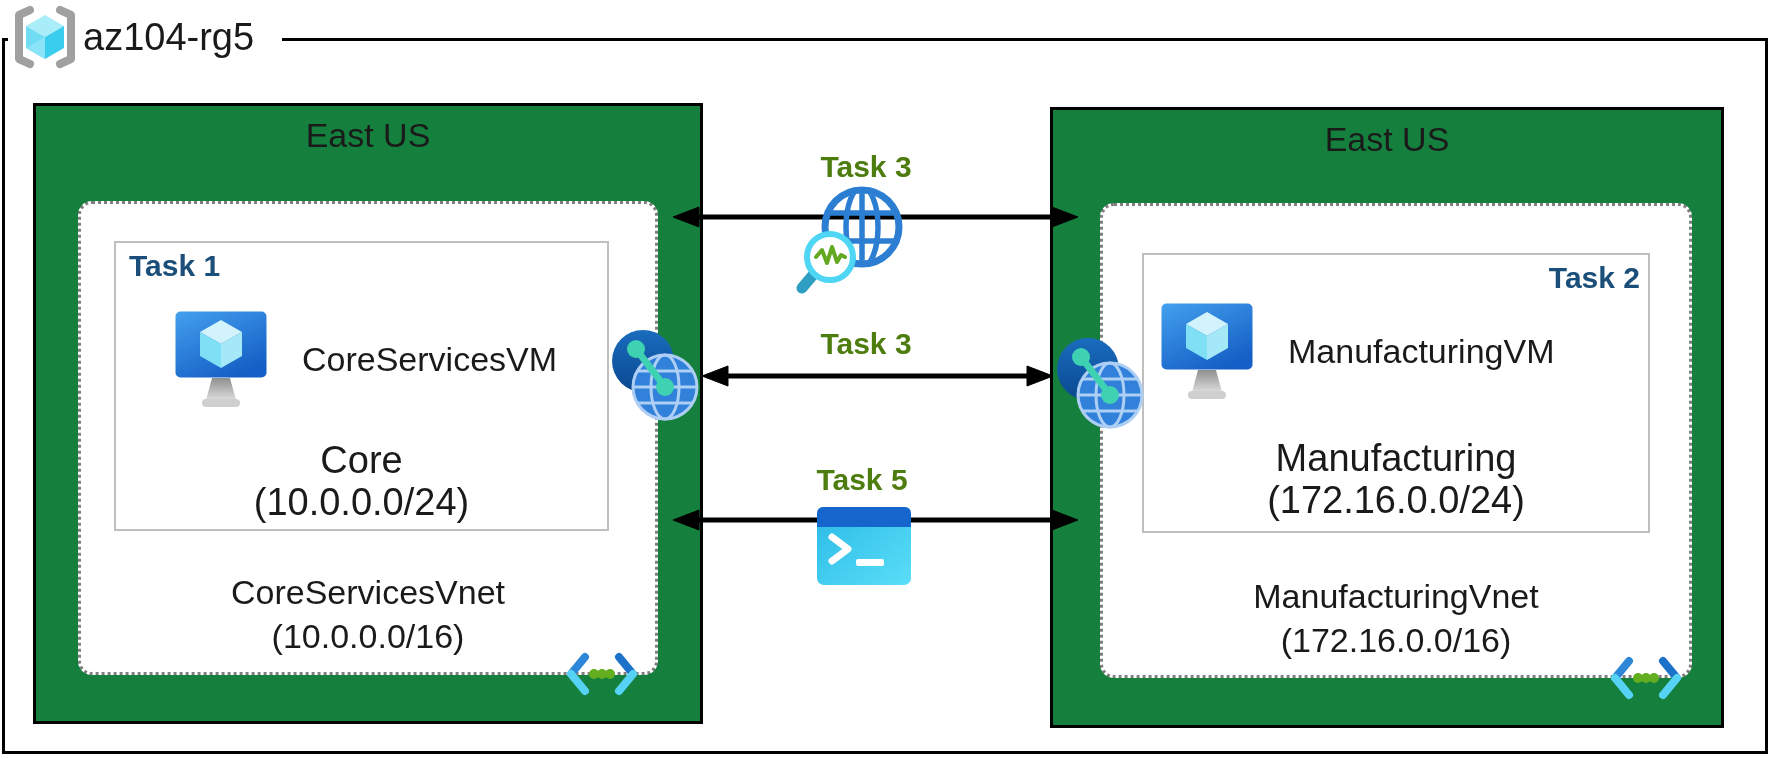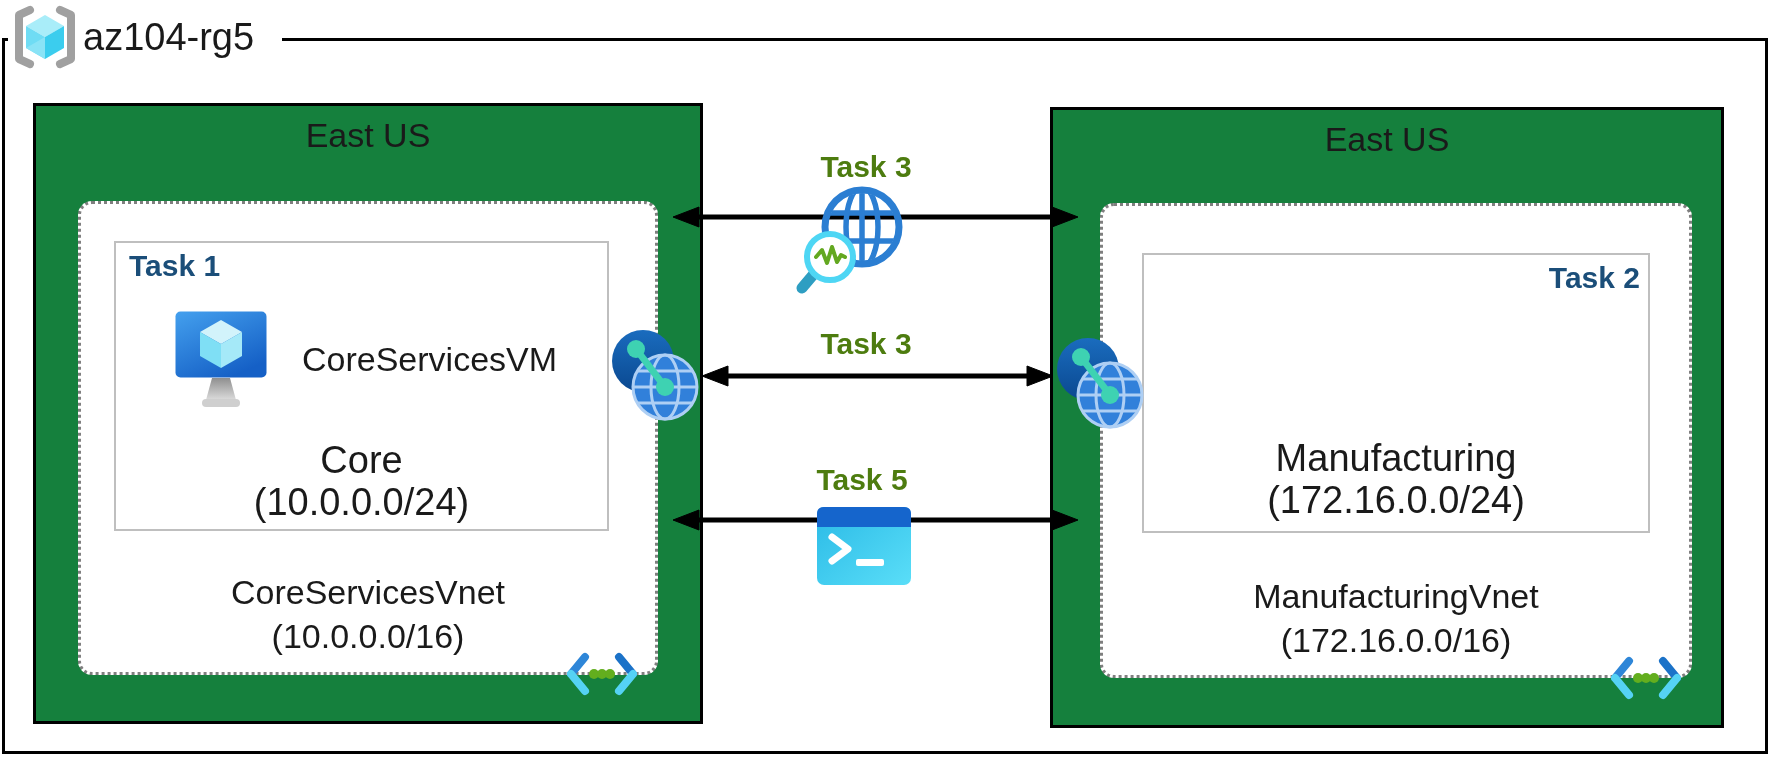--- a/index.html
+++ b/index.html
@@ -134,20 +134,31 @@
   </div>
 
   <div class="abs region region-right">
     <div class="region-title">East US</div>
 
     <div class="abs vnet vnet-right">
 
       <div class="abs subnet subnet-right">
         <div class="abs task task-2">Task 2</div>
 
+        <div class="abs vm-row vm-row-right">
+          <svg width="94" height="98" viewBox="0 0 94 98">
+            <rect x="1.5" y="1.5" width="91" height="66" rx="5" fill="url(#gm)"></rect>
+            <polygon points="47,10 68,22 47,34 26,22" fill="#D2F3FB"></polygon>
+            <polygon points="26,22 47,34 47,58 26,46" fill="#7FDFF5"></polygon>
+            <polygon points="68,22 47,34 47,58 68,46" fill="#A5E9F8"></polygon>
+            <path d="M38,68 h18 l6,22 h-30 z" fill="url(#gs)"></path>
+            <rect x="28" y="89" width="38" height="8" rx="4" fill="#CFCFCF"></rect>
+          </svg>
+          <div class="vm-name">ManufacturingVM</div>
+        </div>
 
         <div class="abs center-block subnet-names-right">
           <div>Manufacturing</div>
           <div>(172.16.0.0/24)</div>
         </div>
       </div>
 
       <div class="abs center-block vnet-names vnet-names-right">
         <div>ManufacturingVnet</div>
         <div>(172.16.0.0/16)</div>

